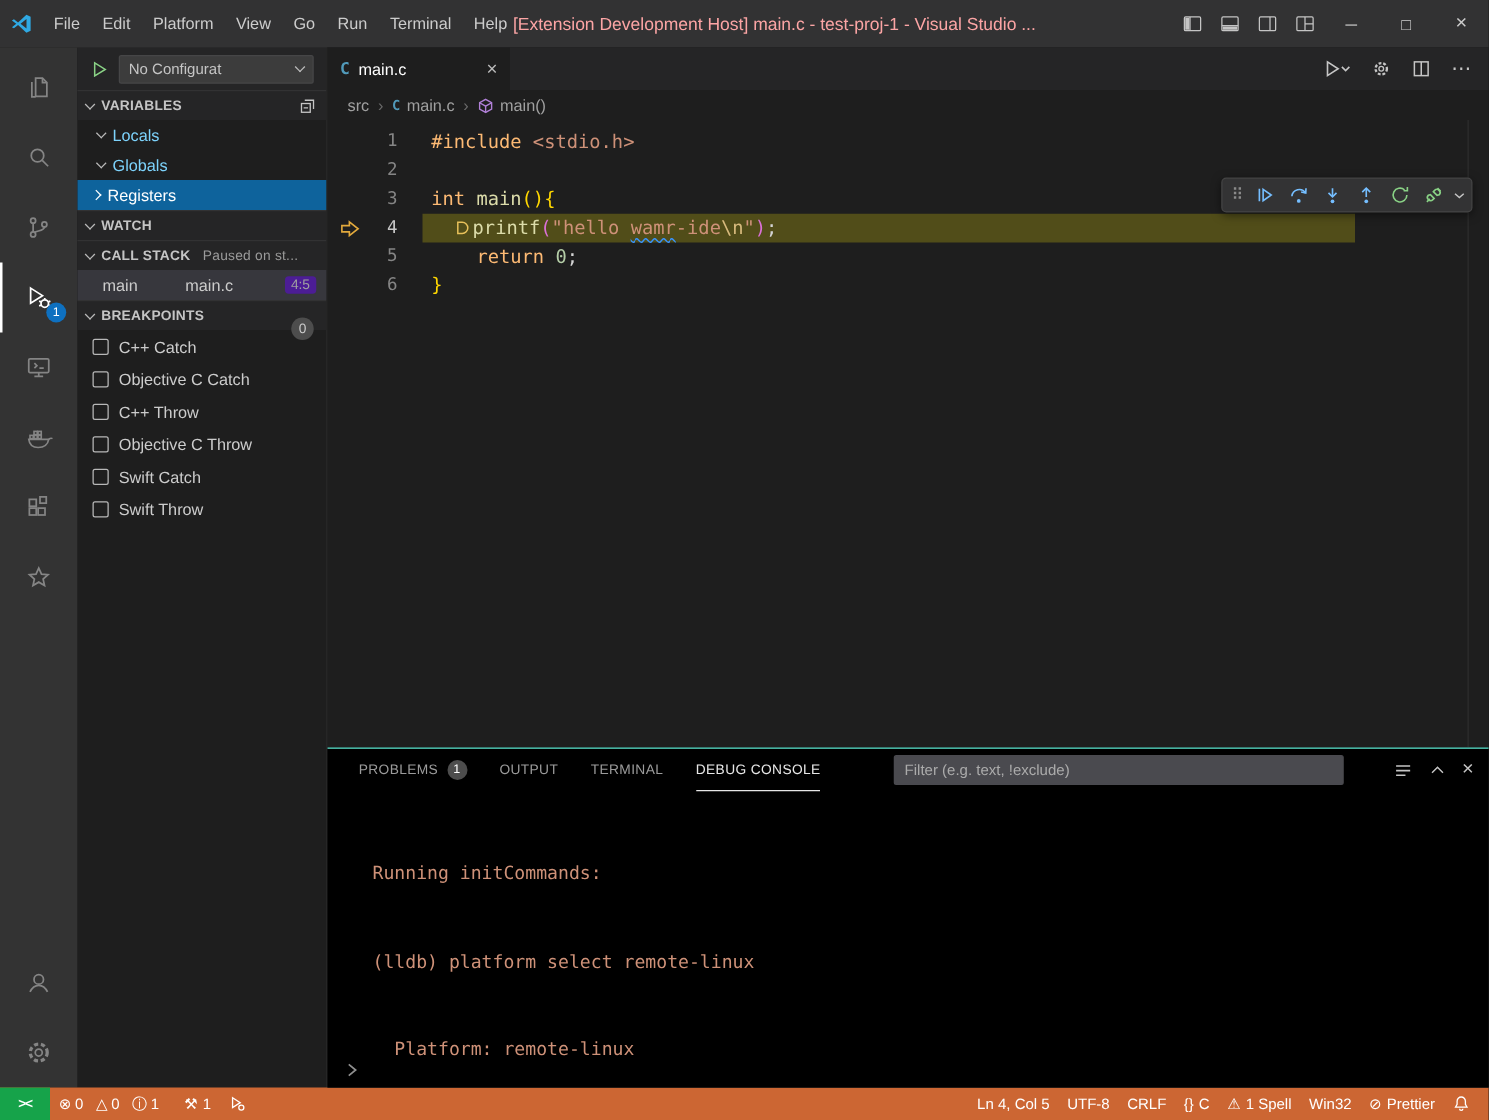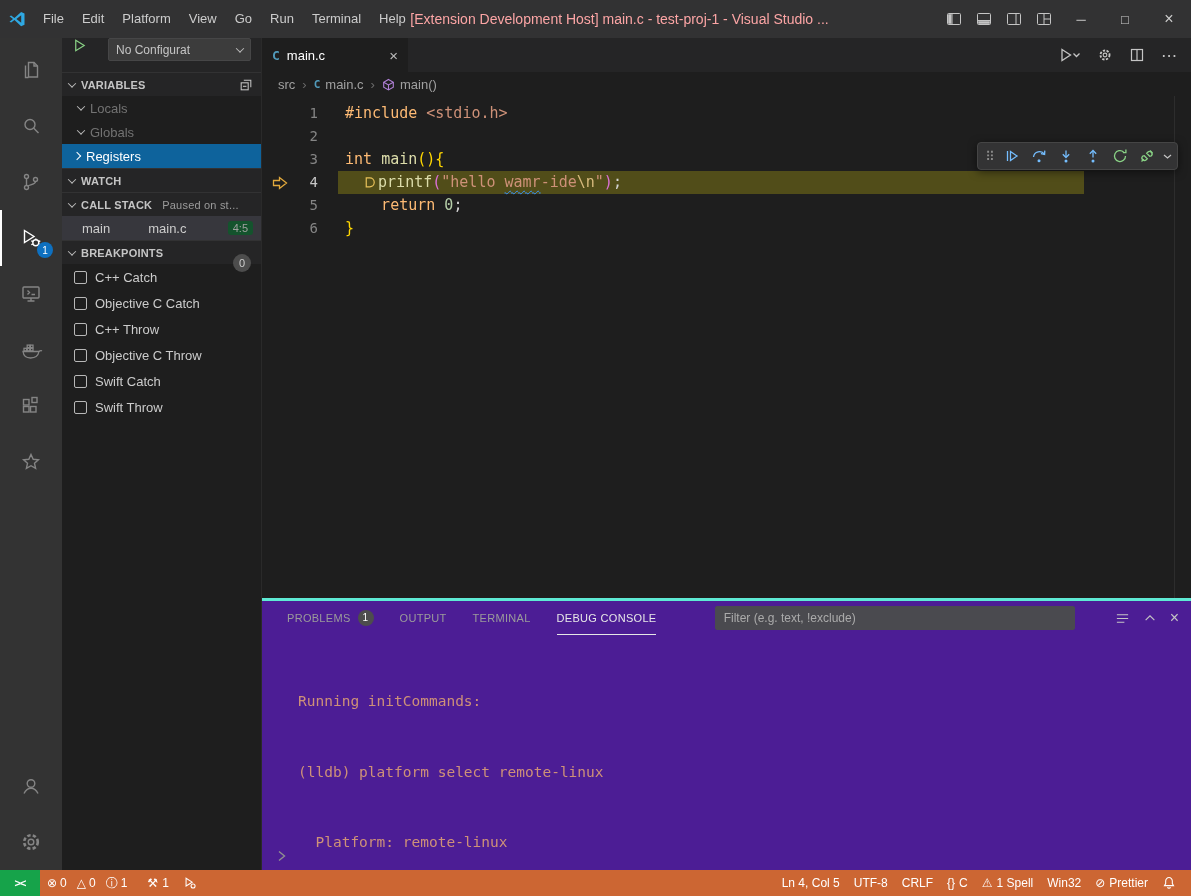--- a/index.html
+++ b/index.html
@@ -21,40 +21,40 @@
   
   .mid { flex:1; display:flex; min-height:0; }
 
   .abar { width:62px; flex:none; background:#333333; display:flex; flex-direction:column; padding-top:4px; }
   .abar-item { height:56px; width:100%; position:relative; display:flex; align-items:center; justify-content:center; color:#858585; }
   .abar-item.active { color:#FFF; border-left:2px solid #FFF; padding-right:2px; }
   .abar-badge { position:absolute; right:9px; bottom:8px; background:#0E70C0; color:#FFF; border-radius:50%; width:16px; height:16px; font-size:10px; display:flex; align-items:center; justify-content:center; }
   .abar-bottom { margin-top:auto; }
 
   .sidebar { width:200px; flex:none; background:#1E1E1E; border-right:1px solid #2A2A2A; display:flex; flex-direction:column; }
-  .config-row { height:34px; flex:none; background:#252526; display:flex; align-items:flex-start; padding:0 10px; gap:21px; }
+  .config-row { height:34px; flex:none; background:#252526; display:flex; align-items:center; padding:0 10px; gap:8px; }
   .config-select { flex:1; height:23px; background:#3C3C3C; border:1px solid #464647; border-radius:2px; display:flex; align-items:center; padding:0 7px; font-size:12px; color:#C5C5C5; }
   .chev { display:inline-block; width:6px; height:6px; border-right:1.3px solid #BBB; border-bottom:1.3px solid #BBB; flex:none; }
   .chev.down { transform:rotate(45deg) translate(-1px,-1px); }
   .chev.right { transform:rotate(-45deg); }
   .chev.ml { margin-left:auto; }
 
   .sec { display:flex; flex-direction:column; flex:none; }
   .sec-head { height:24px; flex:none; background:#252526; border-top:1px solid #323233; display:flex; align-items:center; gap:6px; padding:0 8px 0 7px; font-size:11px; font-weight:bold; color:#C5C5C5; letter-spacing:.2px; }
   .sec-note { font-weight:normal; color:#9B9B9B; font-size:11px; margin-left:4px; white-space:nowrap; }
   .sec-body { flex:1; position:relative; }
   .sec-vars { height:200px; } .sec-watch { height:194px; } .sec-stack { height:224px; } .sec-bp { height:180px; }
 
-  .trow { height:24px; display:flex; align-items:center; gap:6px; padding:0 8px 0 16px; font-size:13px; color:#737373; }
+  .trow { height:24px; display:flex; align-items:center; gap:6px; padding:0 8px 0 16px; font-size:13px; color:#7dd3fc; }
   .trow.selected { background:#0E639C; color:#FFF;padding-left:12px; }
   .trow.selected .chev { border-color:#FFF; }
 
   .frame-row { height:24px; background:#37373D; display:flex; align-items:center; padding:0 8px 0 20px; font-size:13px; color:#CCC; }
   .frame-file { margin-left:38px; }
-  .frame-pos { margin-left:auto; background:#14532d; border-radius:3px; padding:1px 5px; font-size:11px; color:#A0A0A0; }
+  .frame-pos { margin-left:auto; background:#4c1d95; border-radius:3px; padding:1px 5px; font-size:11px; color:#A0A0A0; }
   .zero-badge { position:absolute; top:38px; right:10px; width:18px; height:18px; border-radius:50%; background:#4D4D4D; color:#CCC; font-size:11px; display:flex; align-items:center; justify-content:center; }
 
   .bp-row { height:26px; display:flex; align-items:center; gap:8px; padding:0 8px 0 12px; font-size:13px; color:#CCC; }
   .cb { width:13px; height:13px; border:1px solid #B8B8B8; border-radius:2px; flex:none; background:transparent; }
 
   
   .editor-col { flex:1; display:flex; flex-direction:column; min-width:0; position:relative; background:#1E1E1E; }
   .tabbar { height:34px; flex:none; background:#252526; display:flex; align-items:stretch; }
   .tab { width:146px; background:#1E1E1E; display:flex; align-items:center; gap:7px; padding:0 10px; font-size:13px; color:#FFF; }
   .cicon { color:#519ABA; font-weight:bold; font-family:"DejaVu Sans Mono",monospace; font-size:13px; }
@@ -78,21 +78,21 @@
   .t-num{color:#B5CEA8} .t-fg{color:#D4D4D4} .t-b1{color:#FFD700} .t-b2{color:#DA70D6}
   .misspell { text-decoration:underline; text-decoration-style:wavy; text-decoration-color:#3794FF; text-decoration-thickness:1px; text-underline-offset:3px; }
   .inline-bp { display:inline-block; vertical-align:-2px; margin-right:2px; }
 
   .debug-toolbar { position:absolute; top:46px; right:13px; height:28px; background:#333334; border:1px solid #454545; border-radius:4px; box-shadow:0 2px 8px rgba(0,0,0,.5); display:flex; align-items:center; padding:0 5px; gap:3px; z-index:5; }
   .dt-btn { width:24px; height:24px; display:flex; align-items:center; justify-content:center; }
   .grip { color:#8A8A8A; font-size:13px; width:14px; text-align:center; }
   .c-blue { color:#75BEFF; } .c-green { color:#89D185; }
 
   
-  .panel { height:272px; flex:none; border-top:3px solid #5eead4; display:flex; flex-direction:column; position:relative; background:#4c1d95; }
+  .panel { height:272px; flex:none; border-top:1px solid #5eead4; display:flex; flex-direction:column; position:relative; background:#000000; }
   .panel-head { height:34px; flex:none; display:flex; align-items:center; padding:0 12px 0 25px; gap:26px; }
   .ptab { height:100%; display:flex; align-items:center; gap:7px; font-size:11px; letter-spacing:.3px; color:#9B9B9B; border-bottom:1px solid transparent; }
   .ptab.active { color:#E7E7E7; border-bottom:1px solid #E7E7E7; }
   .pbadge { background:#4D4D4D; color:#FFF; border-radius:50%; width:16px; height:16px; font-size:10px; display:flex; align-items:center; justify-content:center; }
   .pfilter { margin-left:auto; width:360px; height:24px; background:#4A4A4F; border:1px solid #4A4A4F; border-radius:2px; color:#CCC; font-size:12px; padding:0 8px; outline:none; font-family:"Liberation Sans",sans-serif; }
   .pfilter::placeholder { color:#ABABAB; }
   .phead-icons { display:flex; align-items:center; gap:13px; margin-left:14px; color:#C5C5C5; }
   .console { flex:1; padding:8px 0 0 36px; color:#CE9178; line-height:23.5px; font-family:"DejaVu Sans Mono",monospace; font-size:14.5px; white-space:pre; }
   .prompt { position:absolute; left:14px; bottom:8px; color:#8F8F8F; }
 

